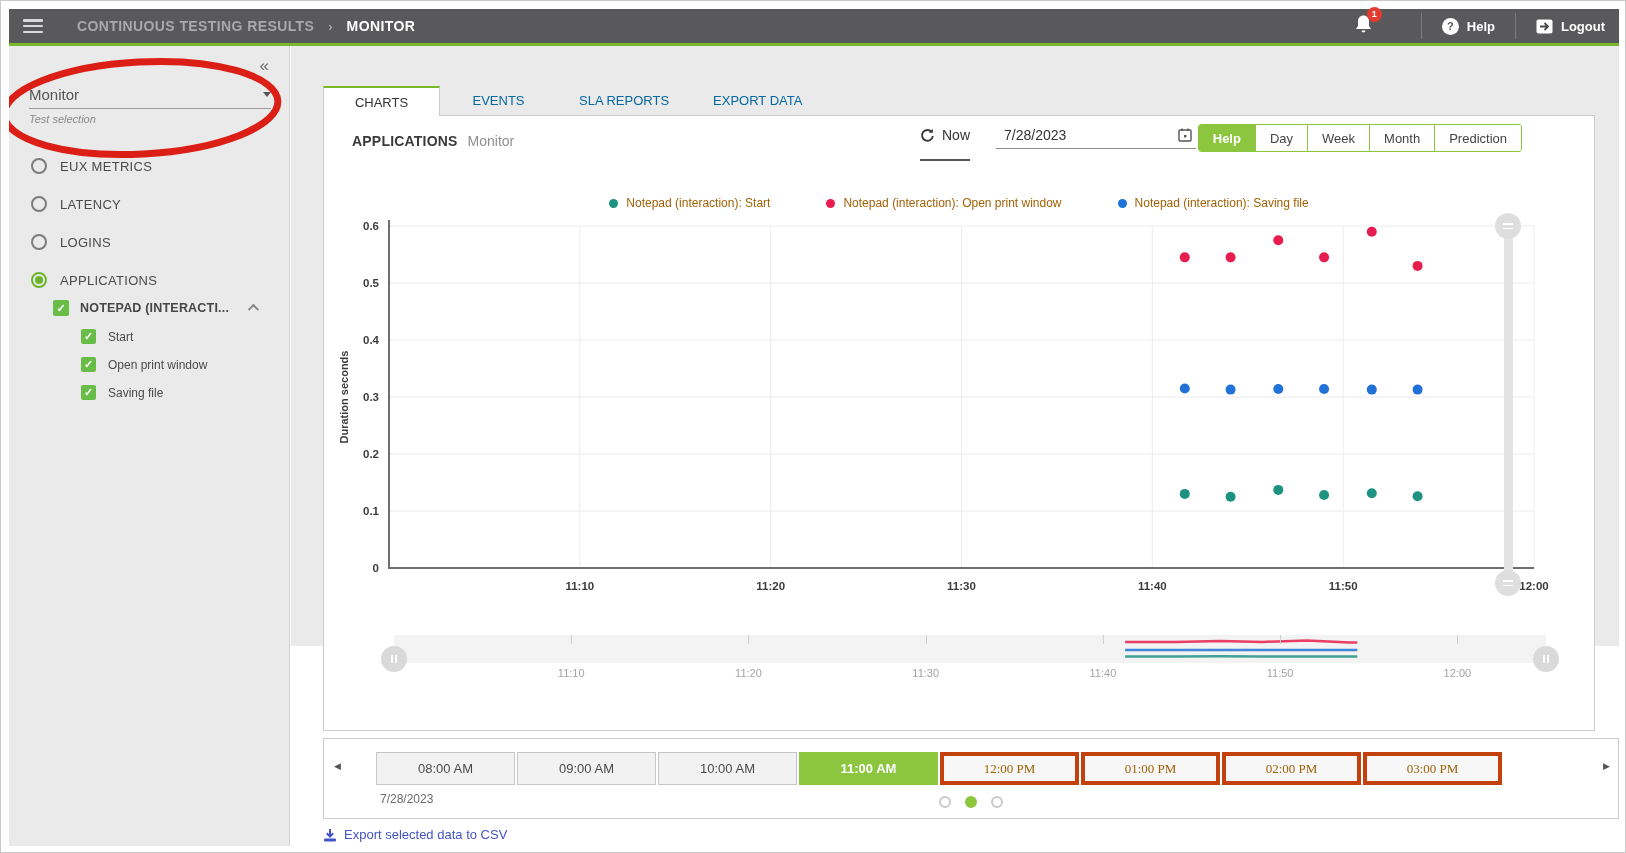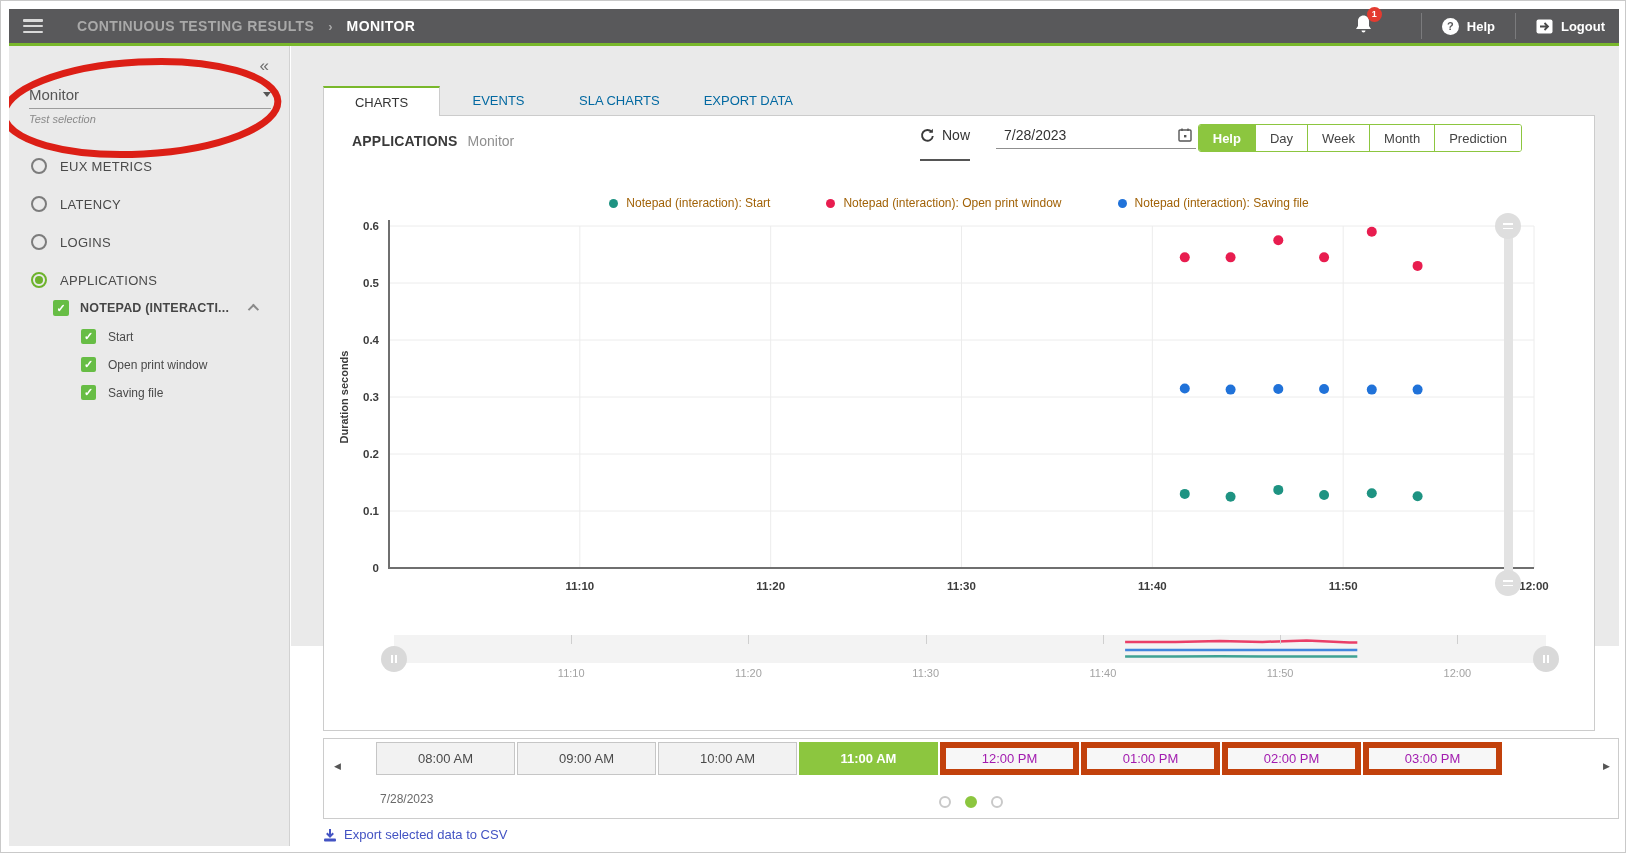--- a/index.html
+++ b/index.html
@@ -95,25 +95,25 @@
   .nav-band { position:absolute; left:0; top:0; width:1152px; height:28px; background:#f3f3f3; }
   .nav-tick { position:absolute; top:0; width:1px; height:9px; background:#cfcfcf; }
   .nav-label { position:absolute; top:32px; transform:translateX(-50%); font-size:11px; color:#a3a3a3; }
   .nav-handle { position:absolute; width:26px; height:26px; border-radius:50%; background:#d9d9d9;
                 display:flex; align-items:center; justify-content:center; gap:2.5px; cursor:pointer; z-index:2; }
   .nav-handle i { display:block; width:1.5px; height:8px; background:#fff; }
 
   .hour-panel { position:absolute; left:32px; top:692px; width:1296px; height:81px; background:#fff; border:1px solid #ccc; }
   .hp-arrow { position:absolute; top:22px; font-size:9px; color:#555; cursor:pointer; }
   .hp-arrow.left { left:10px; } .hp-arrow.right { right:8px; }
-  .hours-row { position:absolute; left:52px; top:3px; display:flex; gap:2px; }
+  .hours-row { position:absolute; left:52px; top:13px; display:flex; gap:2px; }
   .hour-btn { width:139px; height:33px; display:flex; align-items:center; justify-content:center; font-size:13px; cursor:pointer; }
   .hour-btn.enabled { background:#f2f2f2; border:1px solid #c6c6c6; color:#4a4a4a; }
   .hour-btn.selected { background:#8cc63f; border:1px solid #8cc63f; color:#fff; font-weight:700; }
-  .hour-btn.disabled { background:#f7f7f7; border:6px solid #c2410c; color:#a21caf; cursor:default; }
+  .hour-btn.disabled { background:#f7f7f7; border:4px solid #c2410c; color:#a16207; cursor:default;font-family:Liberation Serif, serif; }
   .hp-date { position:absolute; left:56px; top:53px; font-size:12px; color:#6a6a6a; }
   .dots { position:absolute; left:0; top:53px; width:100%; text-align:center; }
   .dot { display:inline-block; width:12px; height:12px; border-radius:50%; margin:0 7px; border:2px solid #c9c9c9; background:#fff; cursor:pointer; vertical-align:middle; }
   .dot.active { background:#8cc63f; border-color:#8cc63f; }
 
   .export-link { position:absolute; left:32px; top:781px; display:flex; align-items:center; gap:7px;
                  color:#4353c3; font-size:13px; cursor:pointer; }
 </style>
 </head>
 <body>
@@ -204,21 +204,21 @@
             <span class="tree-child-label">Saving file</span>
           </div>
         </div>
     </div>
   </div>
 
   <div class="main">
     <div class="tabs-row">
         <div class="tab active">CHARTS</div>
         <div class="tab">EVENTS</div>
-        <div class="tab">SLA CHARTS</div>
+        <div class="tab">SLA REPORTS</div>
         <div class="tab">EXPORT DATA</div>
       </div>
 
     <div class="chart-panel">
       <div class="panel-title-row">
         <span class="panel-title">APPLICATIONS</span>
         <span class="panel-subtitle">Monitor</span>
       </div>
       <div class="now-btn">
         <svg width="15" height="15" viewBox="0 0 15 15">

